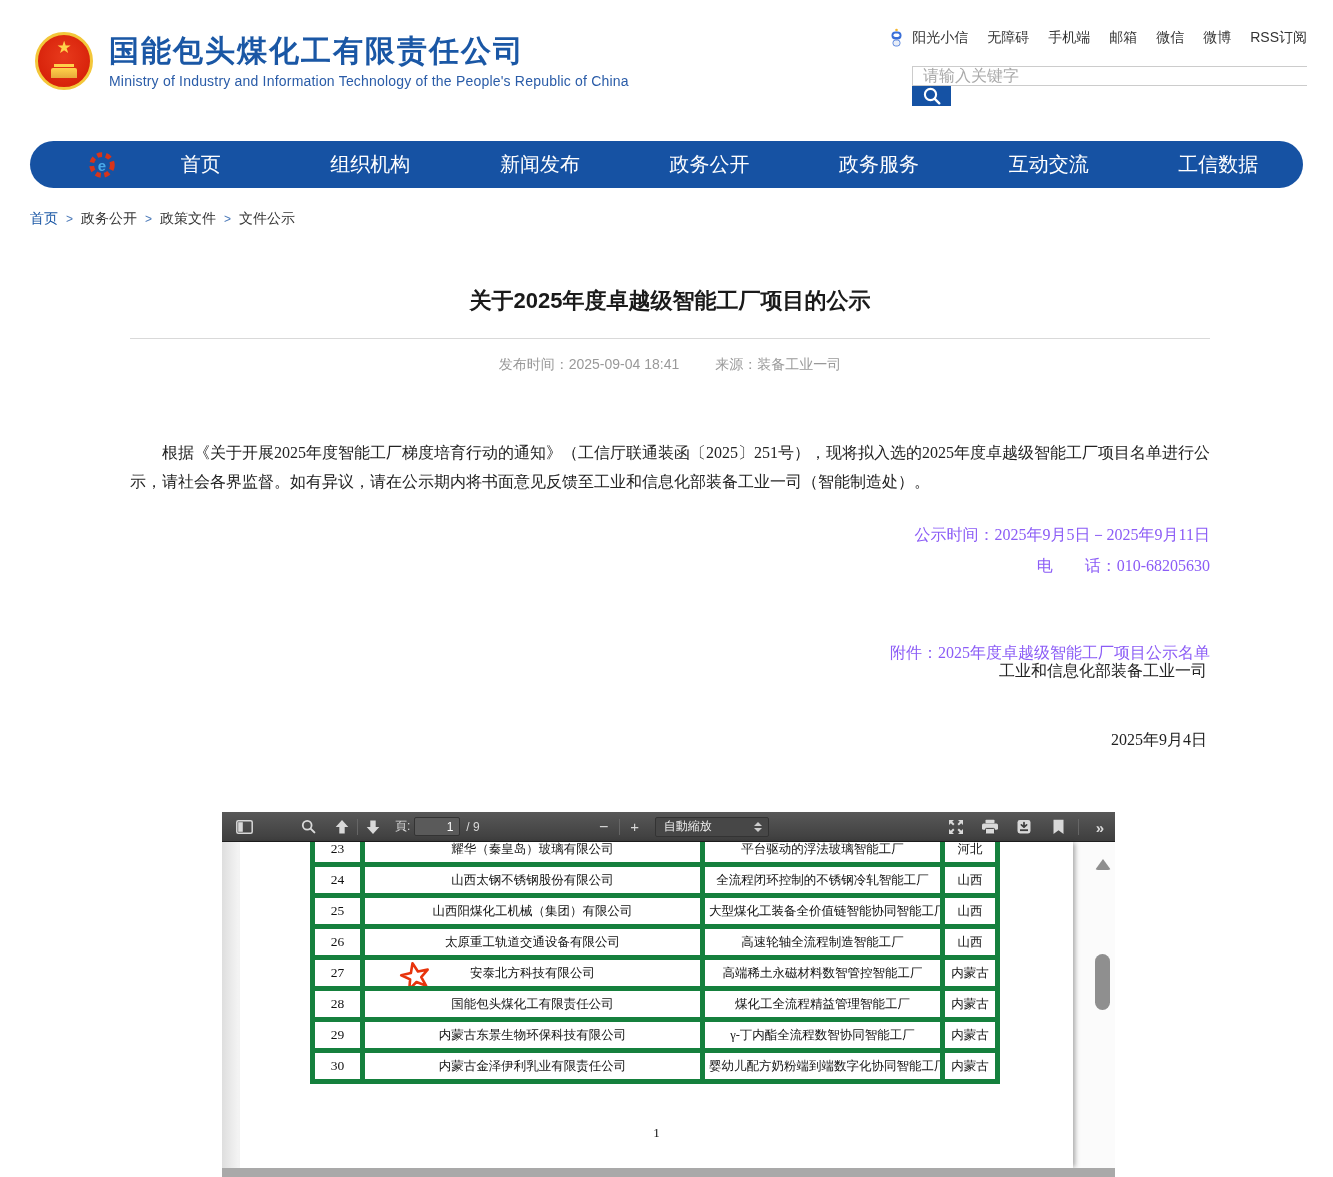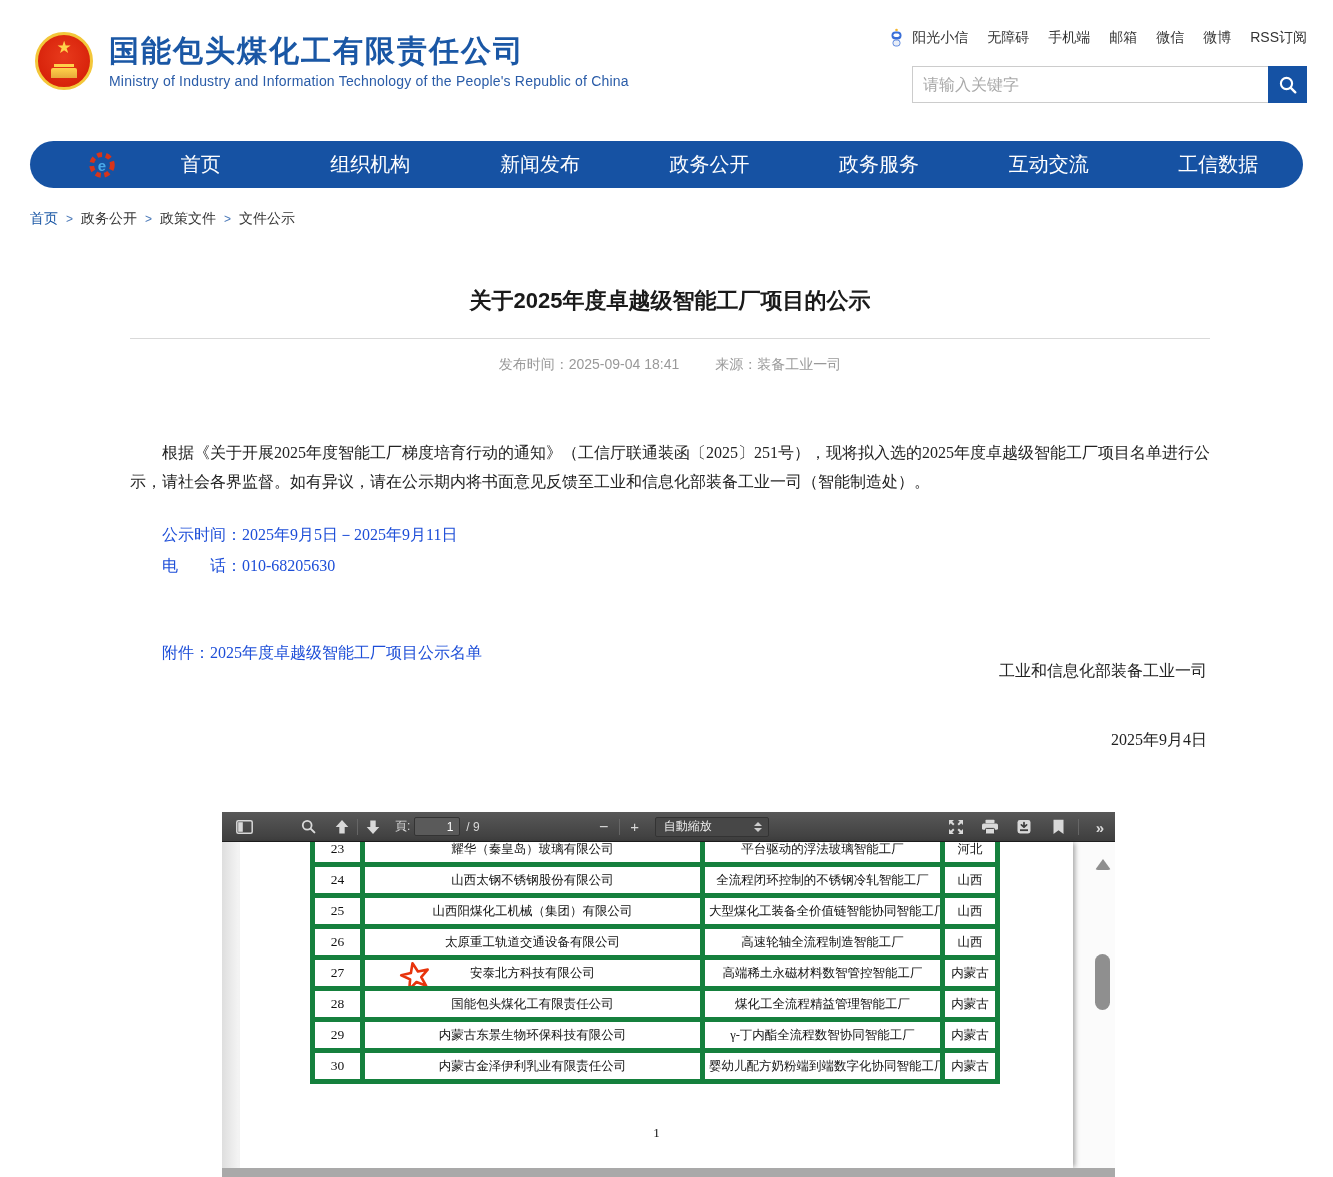--- a/index.html
+++ b/index.html
@@ -5,21 +5,21 @@
   * { margin:0; padding:0; box-sizing:border-box; }
   html,body { background:#fff; }
   body { font-family:"Liberation Sans", sans-serif; color:#333; }
   #page { position:relative; width:1333px; height:1177px; background:#fff; overflow:hidden; margin:0 auto; }
 
   
   .quick-links { position:absolute; top:28px; right:26px; display:flex; align-items:center; gap:19px; font-size:14px; color:#333; }
   .quick-links .ql { cursor:pointer; white-space:nowrap; }
   .robot-icon { width:17px; height:19px; display:inline-block; margin-right:-12px; }
 
-  .search-wrap { position:absolute; top:66px; right:26px; width:395px; height:37px; display:flex; }
+  .search-wrap { position:absolute; top:66px; right:26px; width:395px; height:37px; display:flex;flex-direction:column; }
   .search-input { flex:1; border:1px solid #ccc; border-right:none; font-size:16px; padding:0 10px; color:#333; outline:none; font-family:"Liberation Sans",sans-serif; }
   .search-input::placeholder { color:#a9a9a9; }
   .search-btn { width:39px; height:37px; background:#1552a4; border:none; display:flex; align-items:center; justify-content:center; cursor:pointer; }
 
   .logo-block { position:absolute; left:35px; top:32px; display:flex; align-items:center; cursor:pointer; }
   .emblem { width:58px; height:58px; border-radius:50%; background:radial-gradient(circle at 50% 42%, #e83a1c 0%, #d8230b 70%); border:3px solid #f3c73a; position:relative; flex:0 0 auto; }
   .emblem .star { position:absolute; left:50%; top:4px; transform:translateX(-50%); color:#ffd24a; font-size:17px; line-height:17px; }
   .emblem .gate { position:absolute; left:50%; bottom:9px; transform:translateX(-50%); width:26px; height:10px; background:linear-gradient(#ffd24a, #e8a93a); border-radius:2px 2px 0 0; }
   .emblem .gate:before { content:""; position:absolute; left:3px; top:-4px; width:20px; height:3px; background:#ffd24a; }
   .site-text { margin-left:16px; }
@@ -39,21 +39,21 @@
   .crumb-sep { color:#4a78b8; font-size:12px; }
 
   
   .content { position:absolute; left:130px; top:0; width:1080px; height:1177px; pointer-events:none; }
   .content > * { pointer-events:auto; }
   .art-title { position:absolute; top:286px; left:0; width:100%; text-align:center; font-size:22px; font-weight:bold; color:#1a1a1a; }
   .art-rule { position:absolute; top:338px; left:0; width:100%; border-top:1px solid #d9d9d9; }
   .art-meta { position:absolute; top:356px; left:0; width:100%; text-align:center; font-size:14px; color:#999; }
   .art-meta .gap { display:inline-block; width:36px; }
   .art-body { position:absolute; top:438px; left:0; width:1080px; font-family:"Liberation Serif", serif; font-size:16px; line-height:29px; color:#222; text-indent:2em; text-align:justify; }
-  .art-line { position:absolute; left:0; width:1080px; font-family:"Liberation Serif", serif; font-size:16px; color:#1d4ed8; text-indent:2em; }
+  .art-line { position:absolute; left:0; width:1080px; font-family:"Liberation Serif", serif; font-size:16px; color:#8b5cf6; text-indent:2em;text-align:right; }
   .sig-line { position:absolute; right:3px; font-family:"Liberation Serif", serif; font-size:16px; color:#222; text-align:right; width:1080px; }
 
   
   .pdf { position:absolute; left:222px; top:812px; width:893px; height:365px; background:#fbfbfb; overflow:hidden; }
   .pdf-toolbar { position:absolute; left:0; top:0; width:893px; height:30px; background:linear-gradient(#585858, #3e3e3e); border-bottom:1px solid #1f1f1f; display:flex; align-items:center; color:#d9d9d9; }
   .tb-btn { height:22px; min-width:24px; display:flex; align-items:center; justify-content:center; border-radius:2px; cursor:pointer; }
   .tb-sep { width:1px; height:16px; background:#2c2c2c; border-right:1px solid #666; margin:0 3px; }
   .tb-label { font-size:12px; color:#d9d9d9; margin:0 4px 0 10px; }
   .page-input { width:46px; height:19px; background:#5a5a5a; border:1px solid #333; border-radius:2px; color:#fff; font-size:12px; text-align:right; padding-right:6px; outline:none; }
   .page-total { font-size:12px; color:#d9d9d9; margin-left:6px; }

